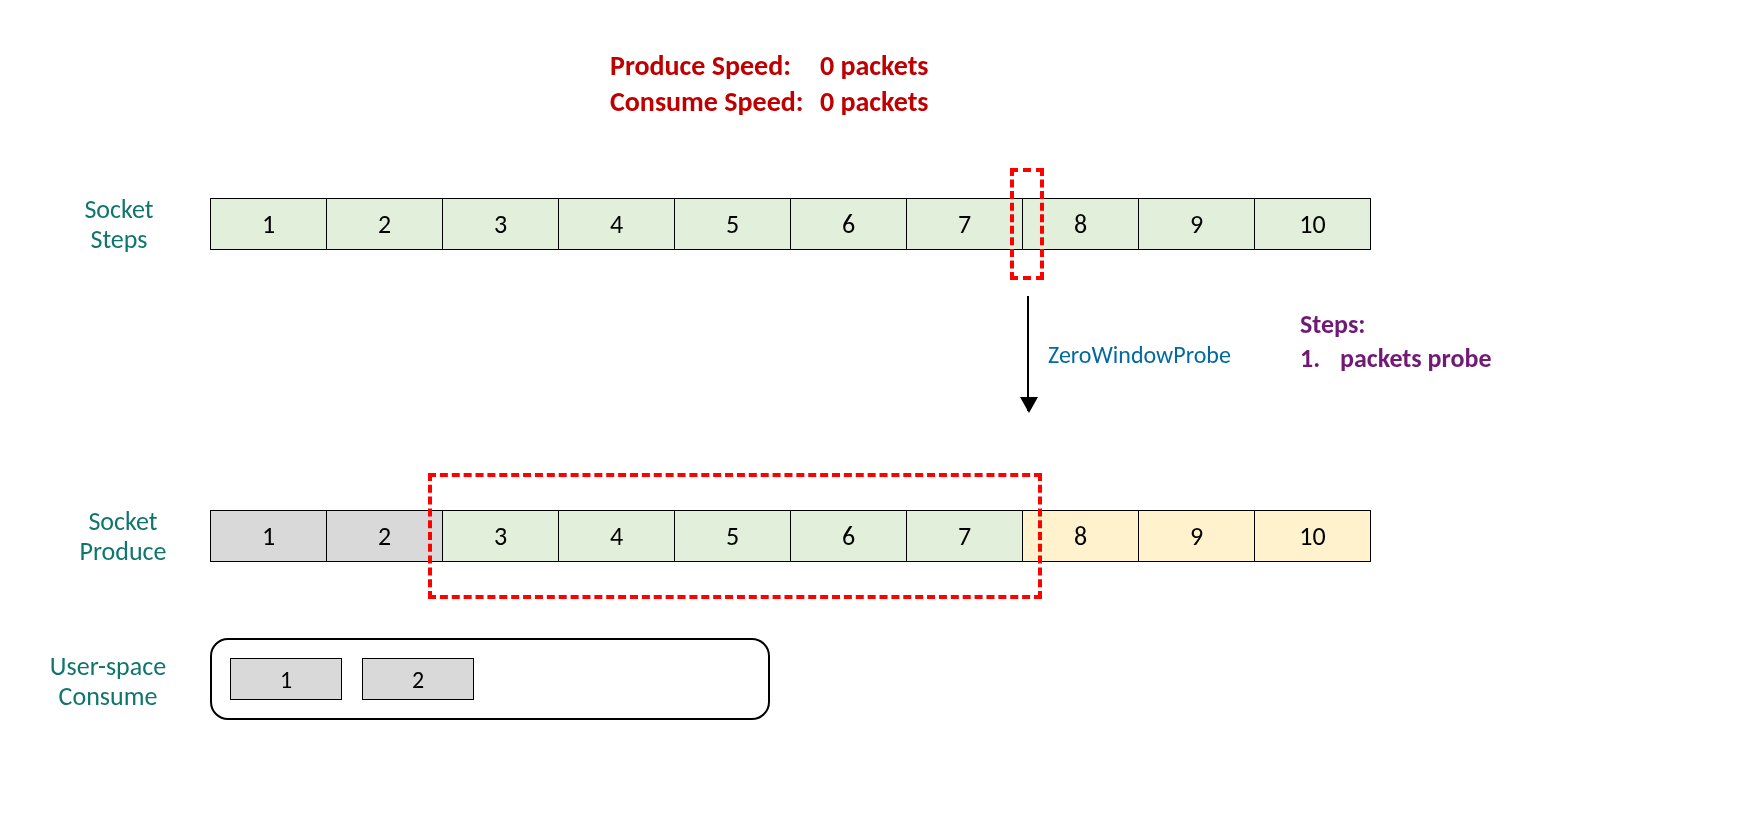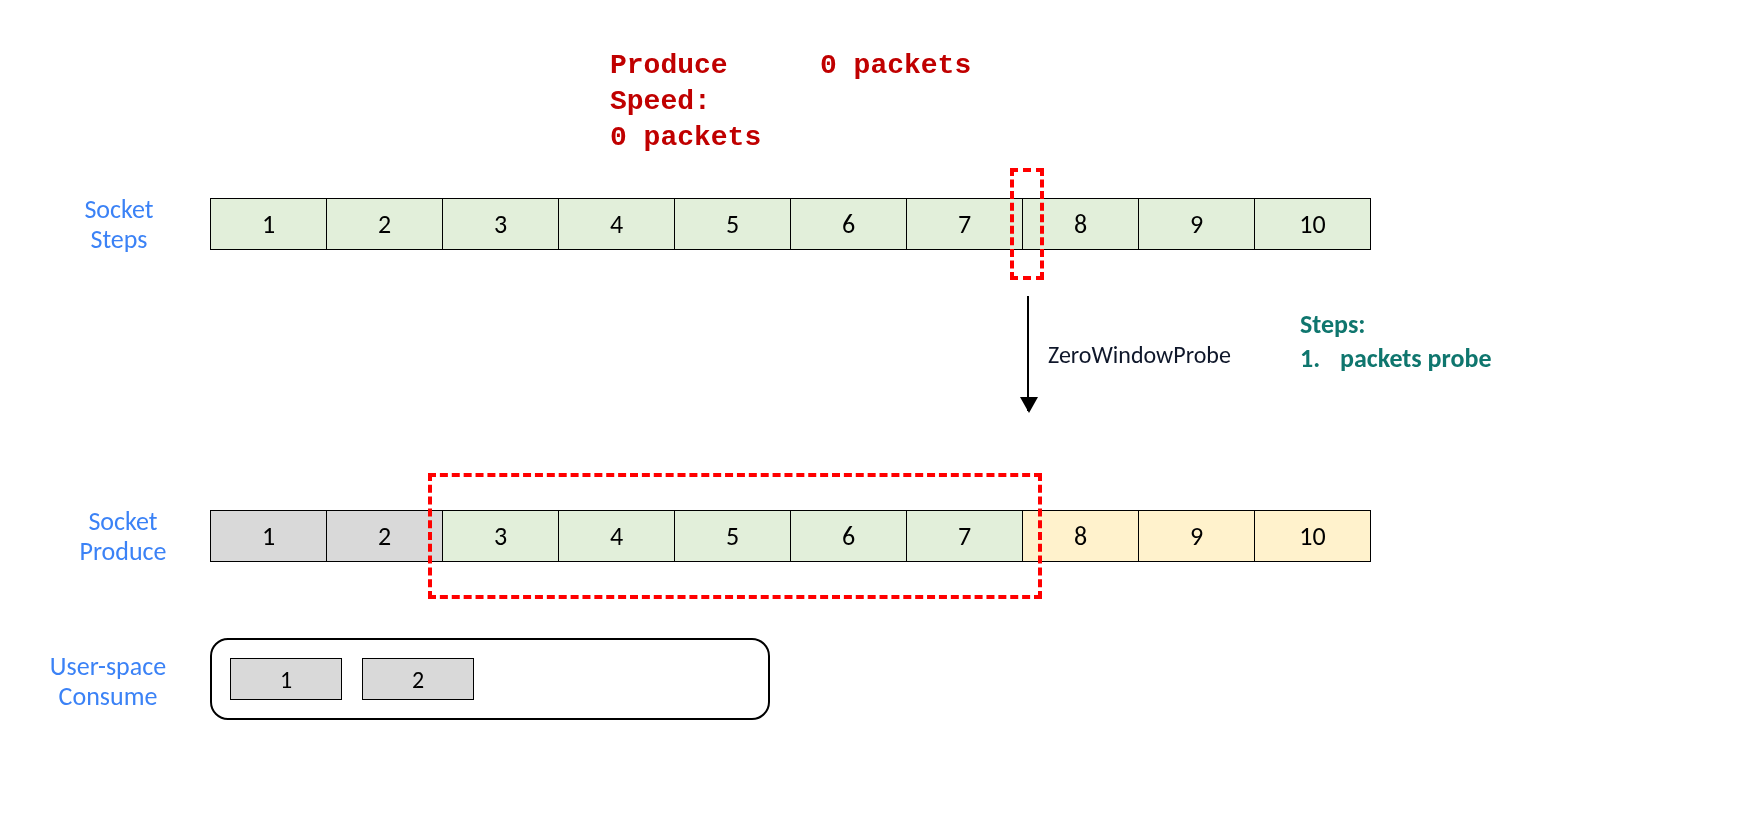--- a/index.html
+++ b/index.html
@@ -13,30 +13,29 @@
     position: relative;
   }
   .speed-block {
     position: absolute;
     left: 610px;
     top: 48px;
     font-size: 28px;
     font-weight: 700;
     color: #c00000;
     line-height: 1.28;
-    font-family: Liberation Mono, monospace;
   }
   .speed-row { display: flex; }
   .speed-label { width: 210px; }
   .speed-val { }
 
   .row-label {
     position: absolute;
     font-size: 26px;
-    color: #3b82f6;
+    color: #0f766e;
     text-align: center;
     line-height: 1.15;
   }
 
   .buffer {
     position: absolute;
     display: flex;
     flex-direction: row;
   }
   .cell {
@@ -74,27 +73,27 @@
     bottom: -2px;
     transform: translateX(-50%);
     border-left: 9px solid transparent;
     border-right: 9px solid transparent;
     border-top: 16px solid #000;
   }
 
   .probe-label {
     position: absolute;
     font-size: 24px;
-    color: #0f172a;
+    color: #0369a1;
   }
 
   .steps {
     position: absolute;
     font-size: 26px;
-    color: #0f766e;
+    color: #701a75;
     font-weight: 700;
     line-height: 1.3;
   }
   .steps .step-line { display: flex; }
   .steps .step-num { width: 40px; }
 
   .consumer-box {
     position: absolute;
     border: 2px solid #000;
     border-radius: 18px;
@@ -117,20 +116,21 @@
 </style>
 </head>
 <body>
 
 <div class="speed-block">
   <div class="speed-row">
     <span class="speed-label">Produce Speed:</span>
     <span class="speed-val">0 packets</span>
   </div>
   <div class="speed-row">
+    <span class="speed-label">Consume Speed:</span>
     <span class="speed-val">0 packets</span>
   </div>
 </div>
 
 <div class="row-label" style="left:64px; top:195px; width:110px;">
   <div>Socket</div>
   <div>Steps</div>
 </div>
 
 <div class="buffer" style="left:210px; top:198px;">

